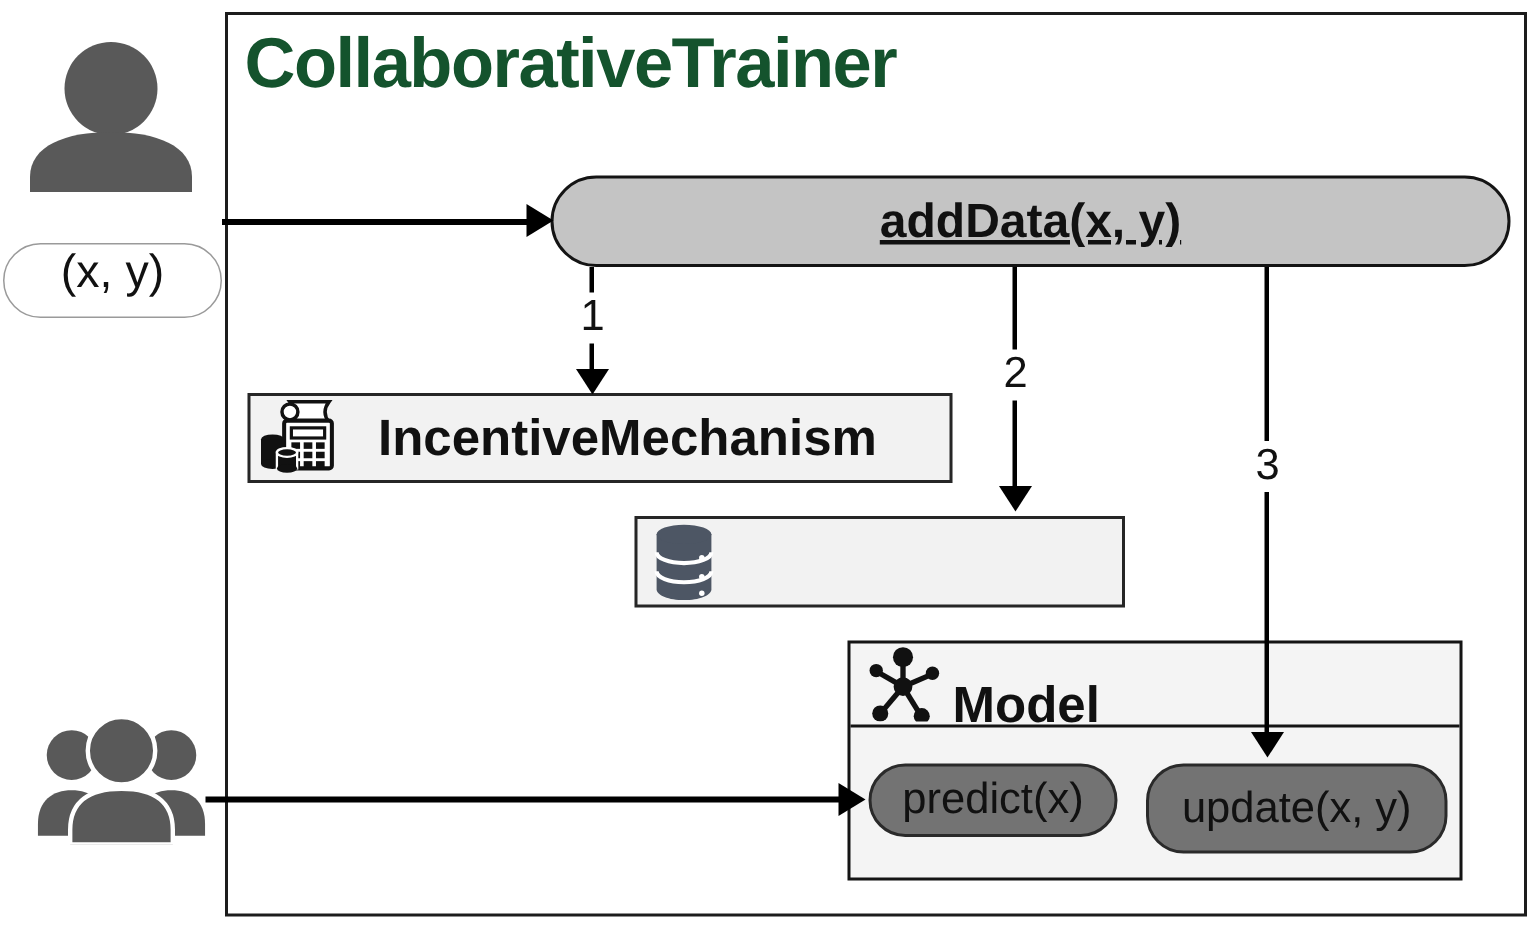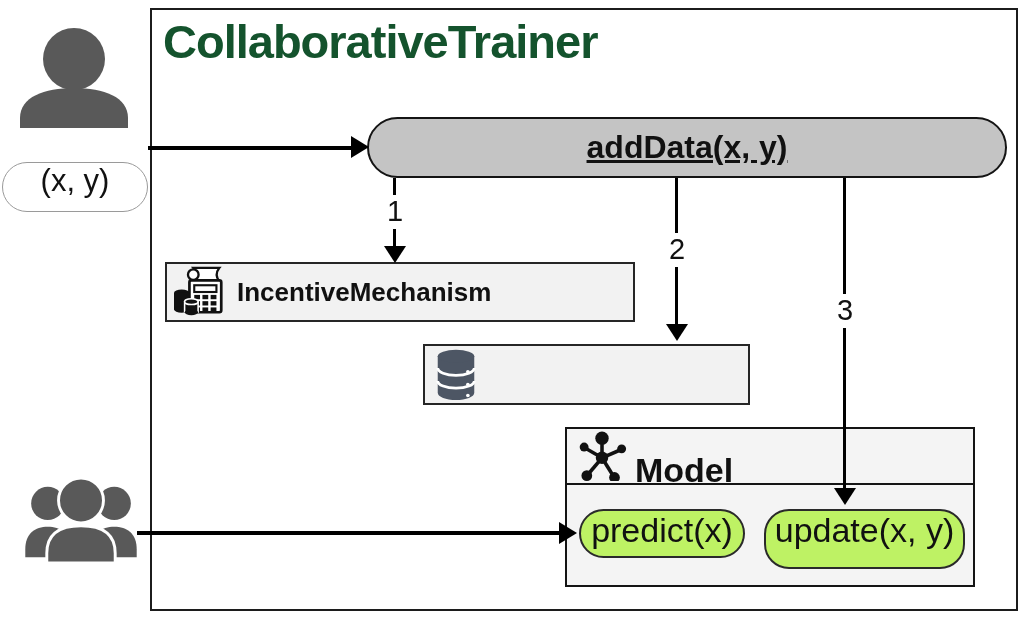--- a/index.html
+++ b/index.html
@@ -31,32 +31,32 @@
 
   
   .main-pill{position:absolute;left:367px;top:117px;width:640px;height:61px;
              background:var(--pill-fill);border:2.5px solid #141414;border-radius:31px;
              display:flex;align-items:center;justify-content:center;
              font-size:32px;font-weight:bold;z-index:4;text-decoration:underline;}
 
   
   .module{position:absolute;background:var(--box-fill);border:2.5px solid var(--border-dark);
           display:flex;align-items:center;z-index:3;}
-  .module .label{font-weight:bold;font-size:26px;white-space:nowrap;}
+  .module .label{font-weight:bold;font-size:34px;white-space:nowrap;margin-left:15px;}
   .box-incentive{left:165px;top:262px;width:470px;height:60px;padding-left:6px;gap:8px;}
   .box-datahandler{left:423px;top:344px;width:327px;height:61px;padding-left:10px;gap:12px;}
 
   
   .model{position:absolute;left:565px;top:427px;width:410px;height:160px;
          background:#f4f4f4;border:2.5px solid #141414;z-index:3;}
   .model-header{height:56px;border-bottom:2.5px solid #141414;display:flex;
                 align-items:center;padding-left:10px;gap:8px;}
   .model-header .label{font-weight:bold;font-size:34px;margin-top:28px;}
-  .method-pill{position:absolute;background:#bef264;border:2px solid #2a2a2a;border-radius:25px;
-               display:flex;align-items:flex-start;justify-content:center;font-size:34px;z-index:5;}
+  .method-pill{position:absolute;background:#737373;border:2px solid #2a2a2a;border-radius:25px;
+               display:flex;align-items:center;justify-content:center;font-size:29px;z-index:5;}
   .pill-predict{left:12px;top:80px;width:166px;height:49px;}
   .pill-update{left:197px;top:80px;width:201px;height:60px;}
 
   
   .hline{position:absolute;height:3.5px;background:#000;z-index:7;}
   .vline{position:absolute;width:3px;background:#000;z-index:7;}
   .ah-right{position:absolute;width:0;height:0;border-left:18px solid #000;
             border-top:11px solid transparent;border-bottom:11px solid transparent;z-index:7;}
   .ah-down{position:absolute;width:0;height:0;border-top:17px solid #000;
            border-left:11px solid transparent;border-right:11px solid transparent;z-index:7;}

